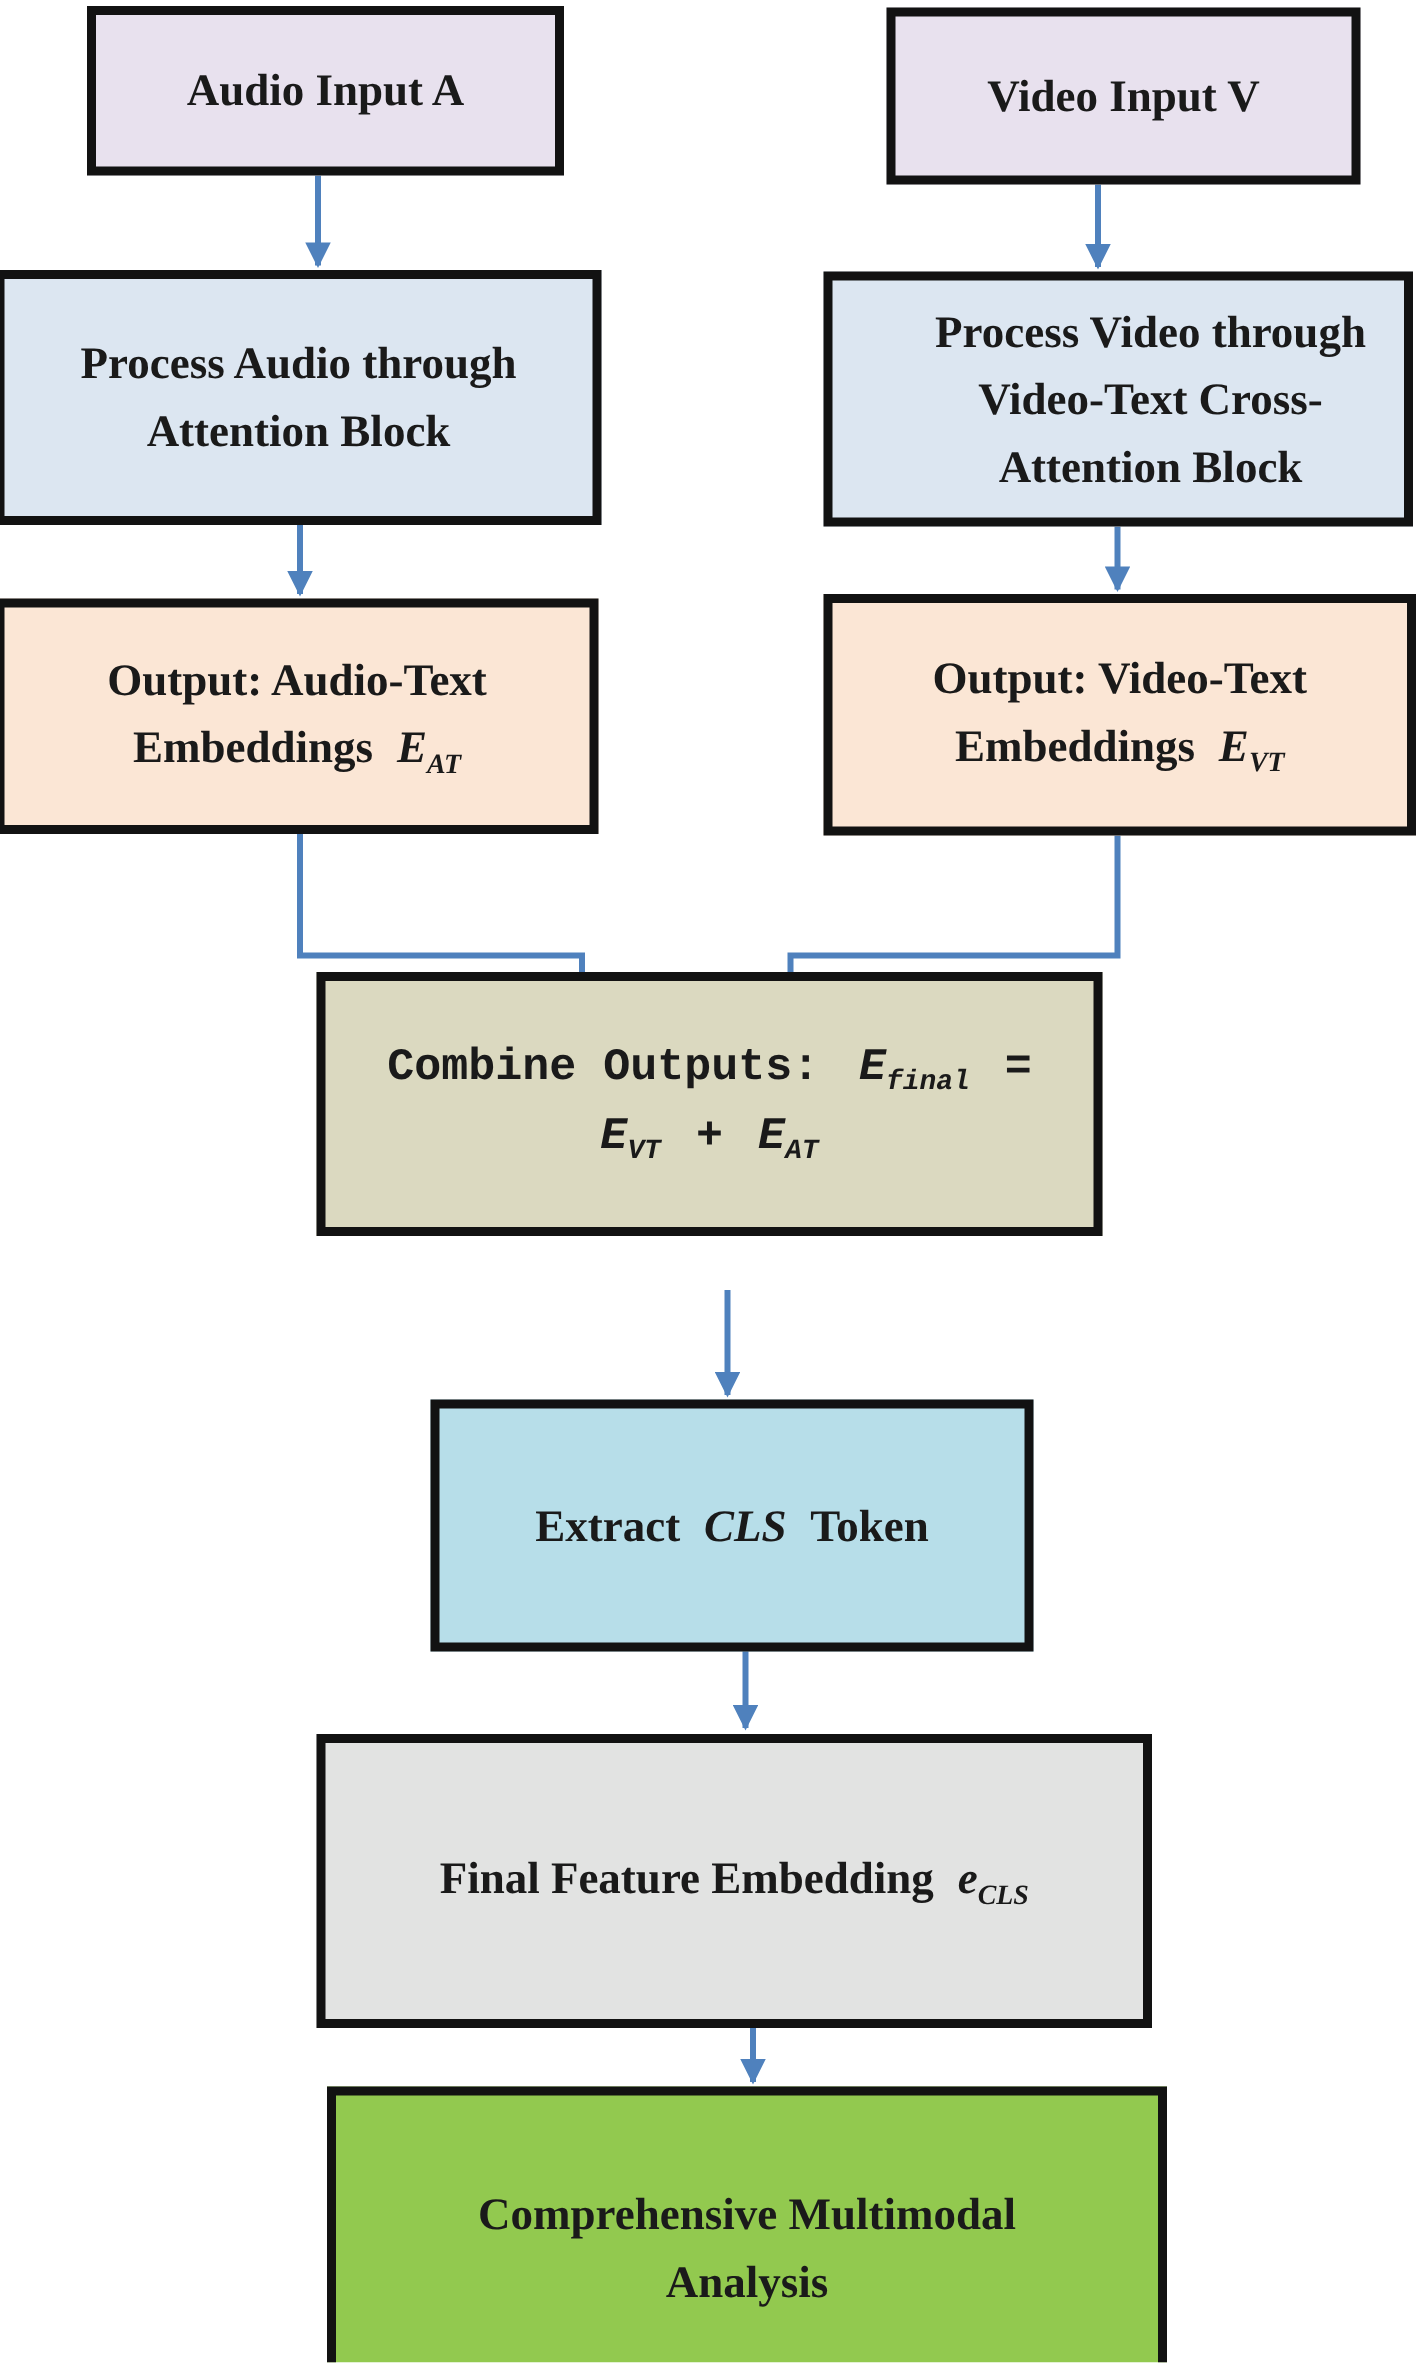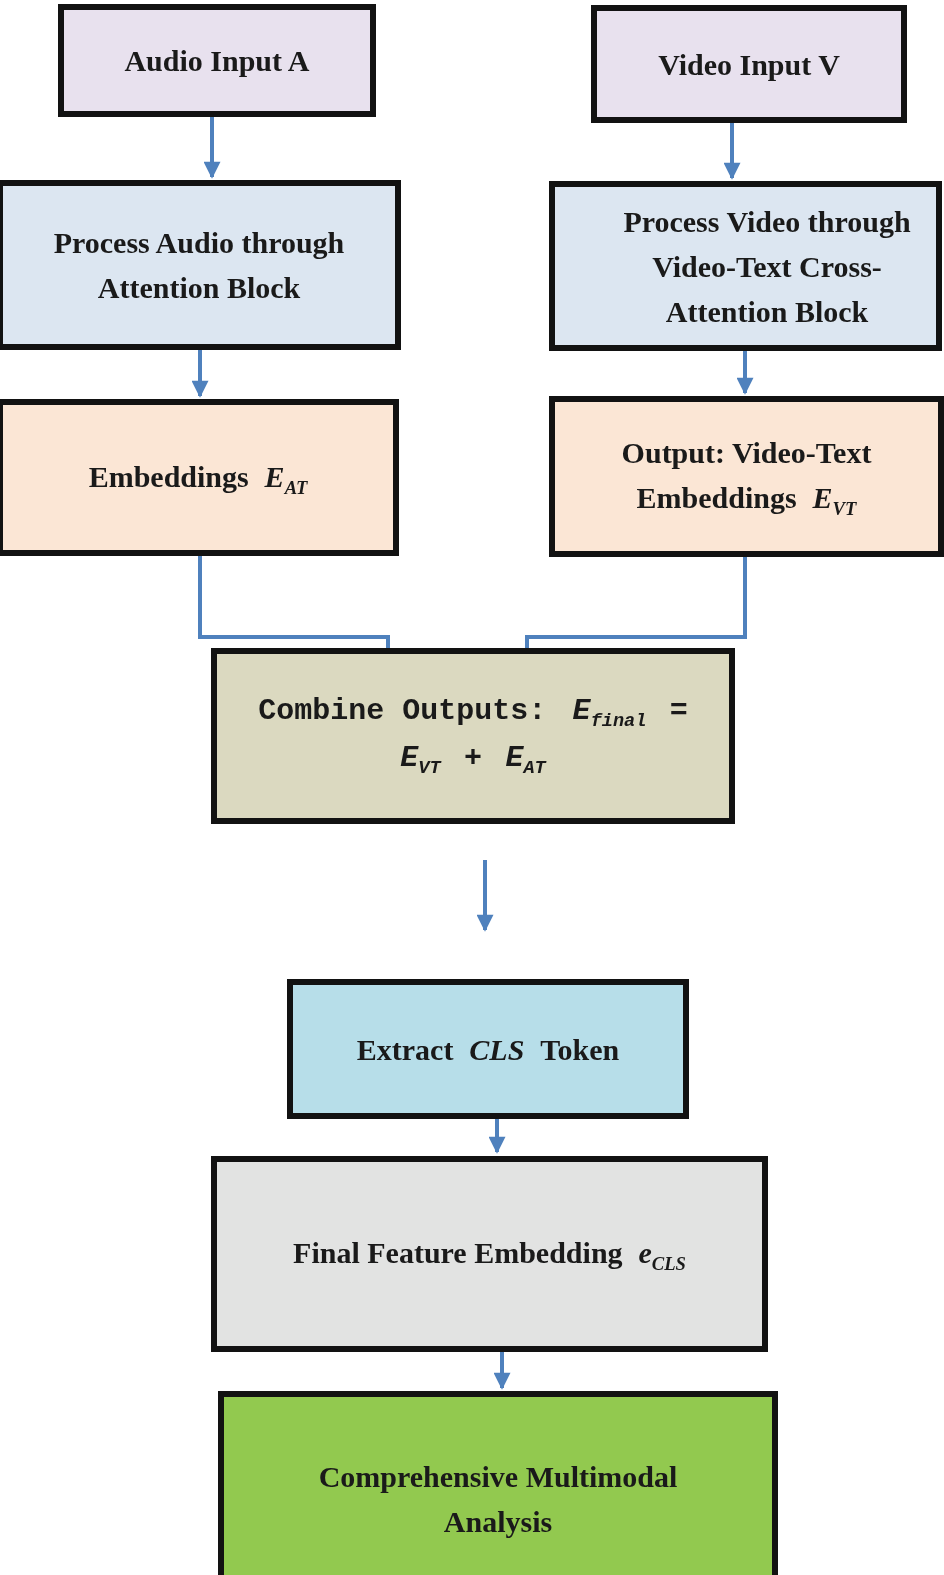--- a/index.html
+++ b/index.html
@@ -91,20 +91,21 @@
   <div class="node fill-blue" style="left:549px; top:181px; width:393px; height:170px;padding-left:43px;">
     <div>
       <div>Process Video through</div>
       <div>Video-Text Cross-</div>
       <div>Attention Block</div>
     </div>
   </div>
 
   <div class="node fill-peach" style="left:-3px; top:399px; width:402px; height:157px;">
     <div>
+      <div>Output: Audio-Text</div>
       <div>
         <span>Embeddings</span>
         <span class="mvar gap">E</span><sub class="mvar">AT</sub>
       </div>
     </div>
   </div>
 
   <div class="node fill-peach" style="left:549px; top:396px; width:395px; height:161px;">
     <div>
       <div>Output: Video-Text</div>
@@ -123,21 +124,21 @@
         <span class="gap-sm">=</span>
       </div>
       <div>
         <span class="mvar">E</span><sub class="mvar">VT</sub>
         <span class="gap-sm">+</span>
         <span class="mvar gap-sm">E</span><sub class="mvar">AT</sub>
       </div>
     </div>
   </div>
 
-  <div class="node fill-cyan" style="left:287px; top:979px; width:402px; height:140px;">
+  <div class="node fill-cyan" style="left:287px; top:933px; width:402px; height:168px;">
     <div>
       <span>Extract</span>
       <span class="ivar gap">CLS</span>
       <span class="gap">Token</span>
     </div>
   </div>
 
   <div class="node fill-gray" style="left:211px; top:1156px; width:557px; height:196px;">
     <div>
       <span>Final Feature Embedding</span>

